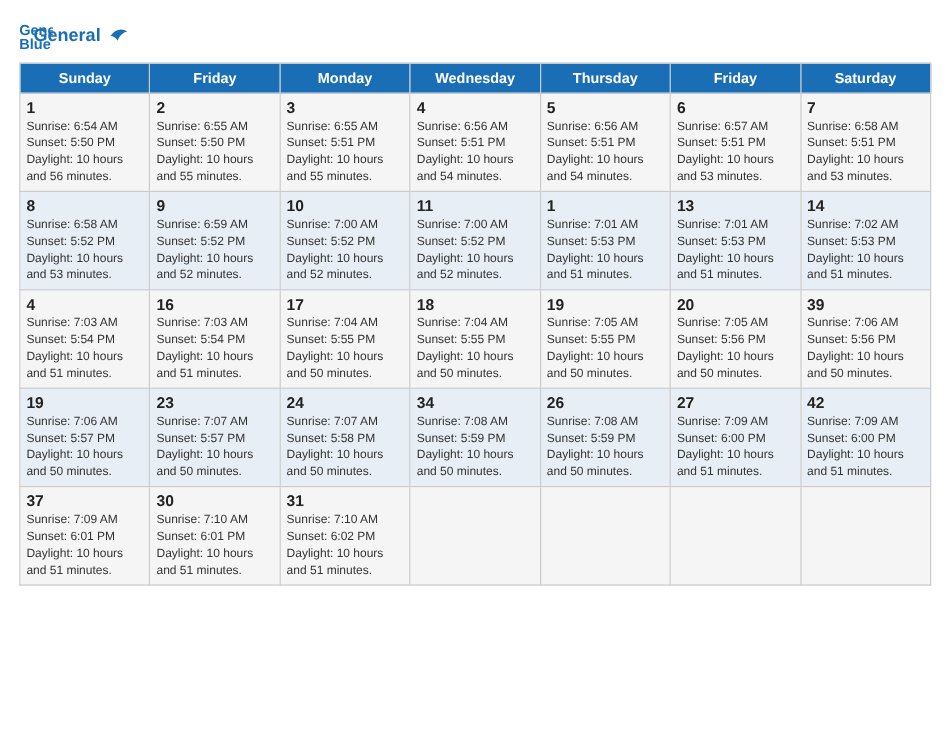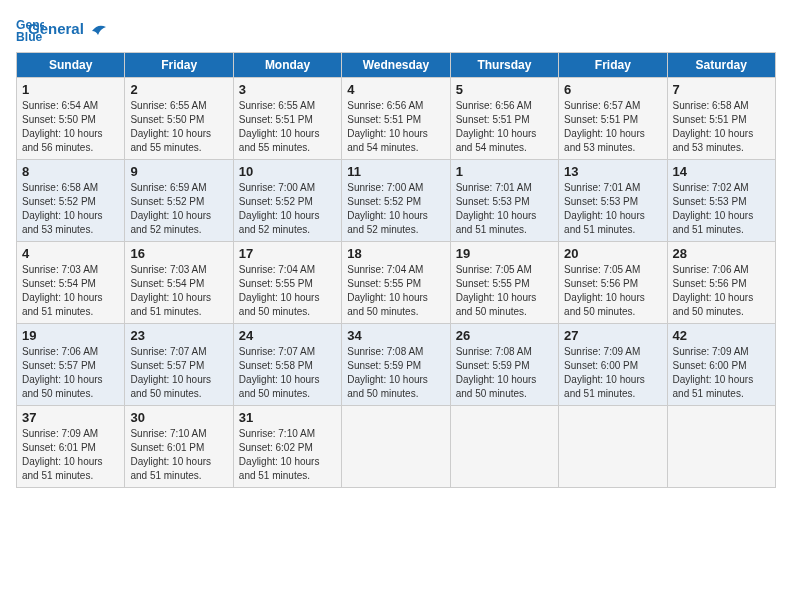--- a/index.html
+++ b/index.html
@@ -200,21 +200,21 @@
       </td>
         <td>
         <span class="day-number">19</span>
         <span class="day-info">Sunrise: 7:05 AM<br>Sunset: 5:55 PM<br>Daylight: 10 hours and 50 minutes.</span>
       </td>
         <td>
         <span class="day-number">20</span>
         <span class="day-info">Sunrise: 7:05 AM<br>Sunset: 5:56 PM<br>Daylight: 10 hours and 50 minutes.</span>
       </td>
         <td>
-        <span class="day-number">28</span>
+        <span class="day-number">39</span>
         <span class="day-info">Sunrise: 7:06 AM<br>Sunset: 5:56 PM<br>Daylight: 10 hours and 50 minutes.</span>
       </td>
       </tr>
       <tr>
         <td>
         <span class="day-number">19</span>
         <span class="day-info">Sunrise: 7:06 AM<br>Sunset: 5:57 PM<br>Daylight: 10 hours and 50 minutes.</span>
       </td>
         <td>
         <span class="day-number">23</span>

